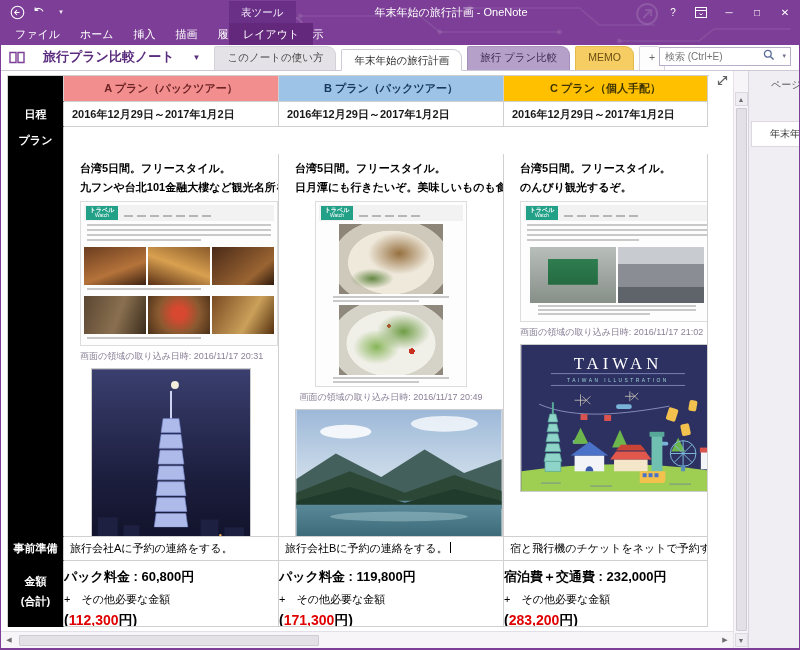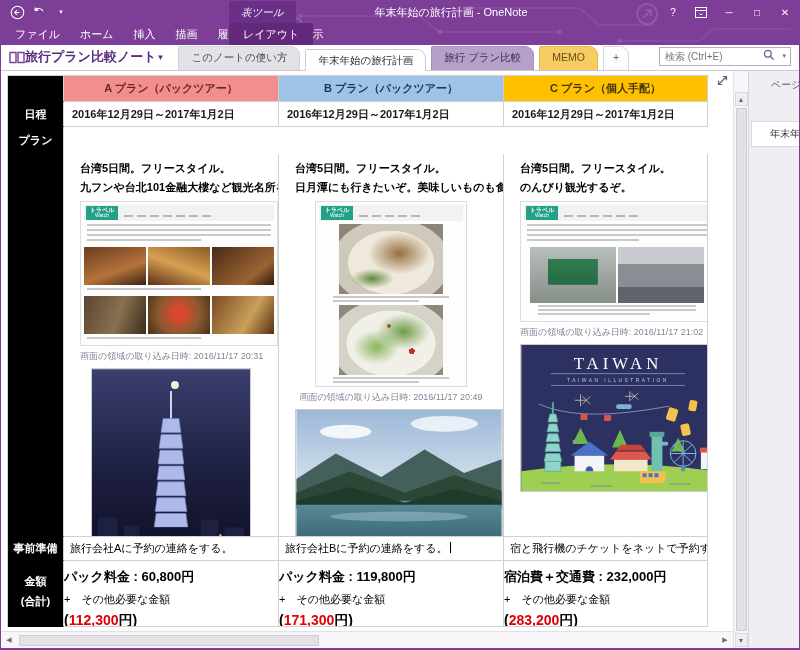--- a/index.html
+++ b/index.html
@@ -9,34 +9,34 @@
             background:#fff; display:flex; flex-direction:column; overflow:hidden; }
 
   
   .chrome { position:relative; background:#7c3e96; color:#fff; flex:0 0 44px; }
   .circuit { position:absolute; inset:0; pointer-events:none; }
   .titlebar { position:relative; height:22px; display:flex; align-items:center; }
   .qat { display:flex; align-items:center; gap:6px; padding-left:8px; }
   .qat-btn { display:inline-flex; width:16px; height:16px; align-items:center; justify-content:center; cursor:default; }
   .qat-caret { font-size:7px; opacity:.9; }
   .ctx-group { position:absolute; left:228px; top:0; height:22px; line-height:22px;
-               padding:0 12px; background:#6a2f86; font-size:10.5px; color:#f3e9fa;font-style:italic; }
+               padding:0 12px; background:#6a2f86; font-size:10.5px; color:#f3e9fa; }
   .title { position:absolute; left:450px; transform:translateX(-50%); top:0; line-height:22px;
            font-size:11px; white-space:nowrap; }
   .win-controls { position:absolute; right:0; top:0; height:22px; display:flex; }
   .win-btn { width:28px; height:22px; display:flex; align-items:center; justify-content:center;
              font-size:10px; cursor:default; }
   .ribbonrow { height:22px; display:flex; align-items:stretch; padding-left:4px; position:relative; }
   .rtab { line-height:22px; padding:0 10px; font-size:11px; color:#fff; white-space:nowrap; cursor:default; }
   .ctxtab { position:absolute; left:228px; background:#63287b; padding:0 14px; }
 
   
   .navrow { flex:0 0 26px; background:#fff; border-bottom:1px solid #cfc8d6;
             display:flex; align-items:flex-end; padding:0 6px 0 8px; position:relative; }
-  .nb { display:flex; align-items:center; gap:0; color:#5b2d7e; font-size:13px; font-weight:bold;
+  .nb { display:flex; align-items:center; gap:18px; color:#5b2d7e; font-size:13px; font-weight:bold;
         padding-bottom:4px; margin-right:14px; white-space:nowrap; cursor:default; }
   .nb .caret { font-size:8px; color:#5b2d7e; }
   .sectabs { display:flex; align-items:flex-end; gap:5px; }
   .sectab { height:24px; line-height:20px; padding:0 12px; font-size:10.5px; white-space:nowrap;
             border-radius:2px 9px 0 0; cursor:default; }
   .sectab.gray   { background:#e4e2e6; color:#4a4a4a; border:1px solid #d4d1d8; border-bottom:none; }
   .sectab.active { background:#fff; color:#262626; border:1px solid #cfc8d6; border-bottom:1px solid #fff;
                    margin-bottom:-1px; height:22px; line-height:21px; z-index:2; }
   .sectab.purple { background:#b5a0c9; color:#3c2a52; border:1px solid #a490ba; border-bottom:none; }
   .sectab.yellow { background:#f5cd62; color:#6b4e12; border:1px solid #e4ba4b; border-bottom:none; }

